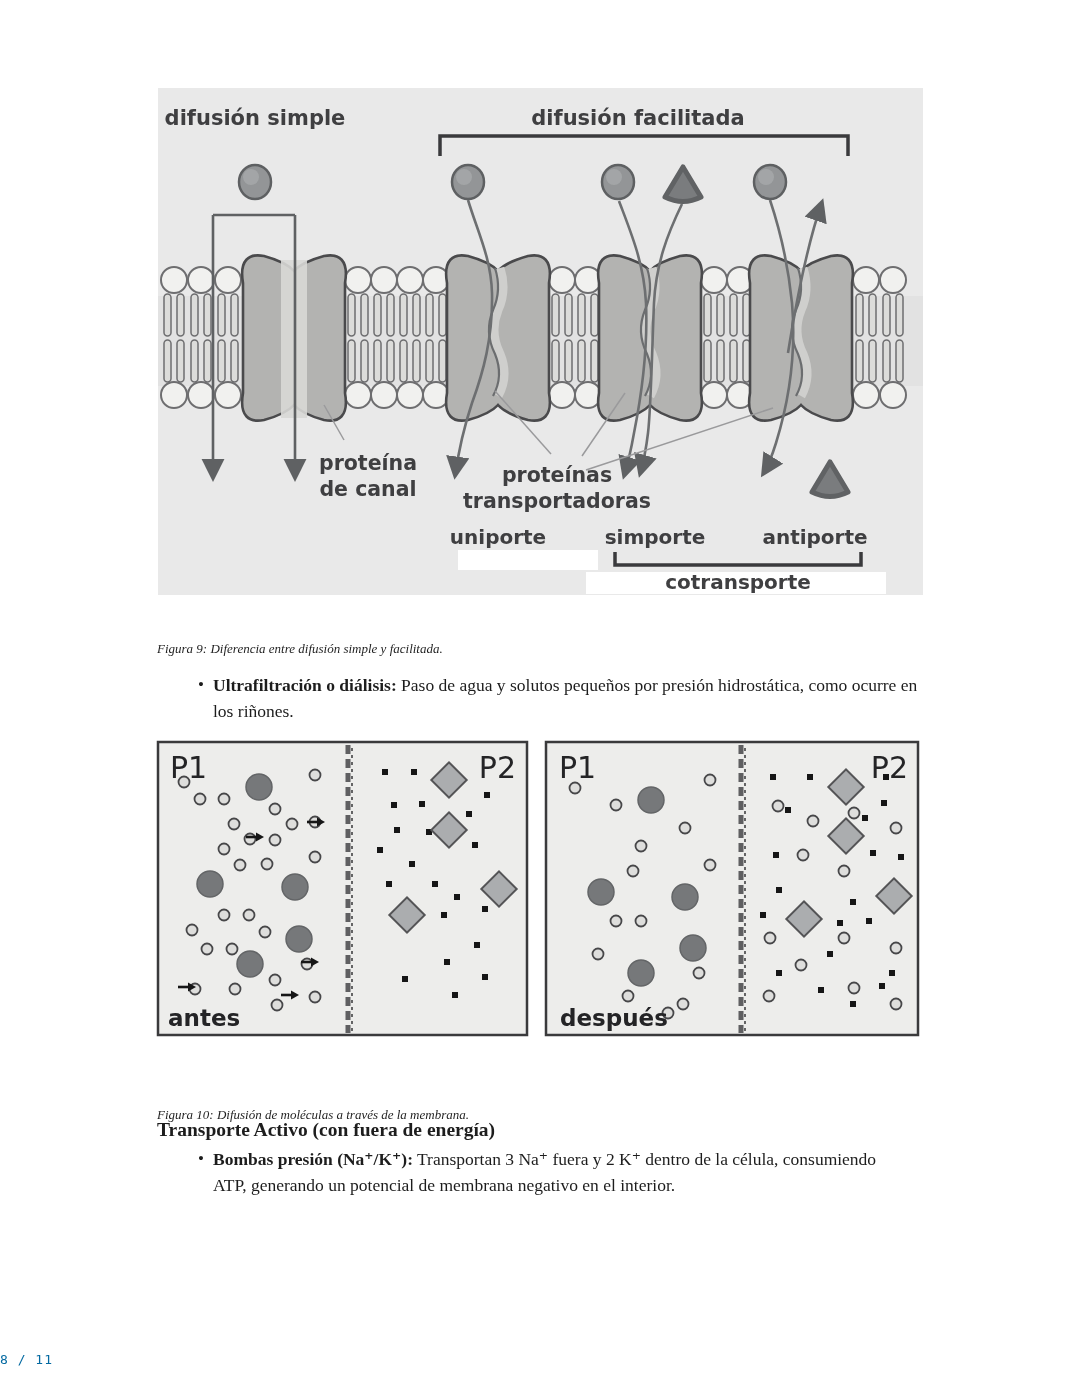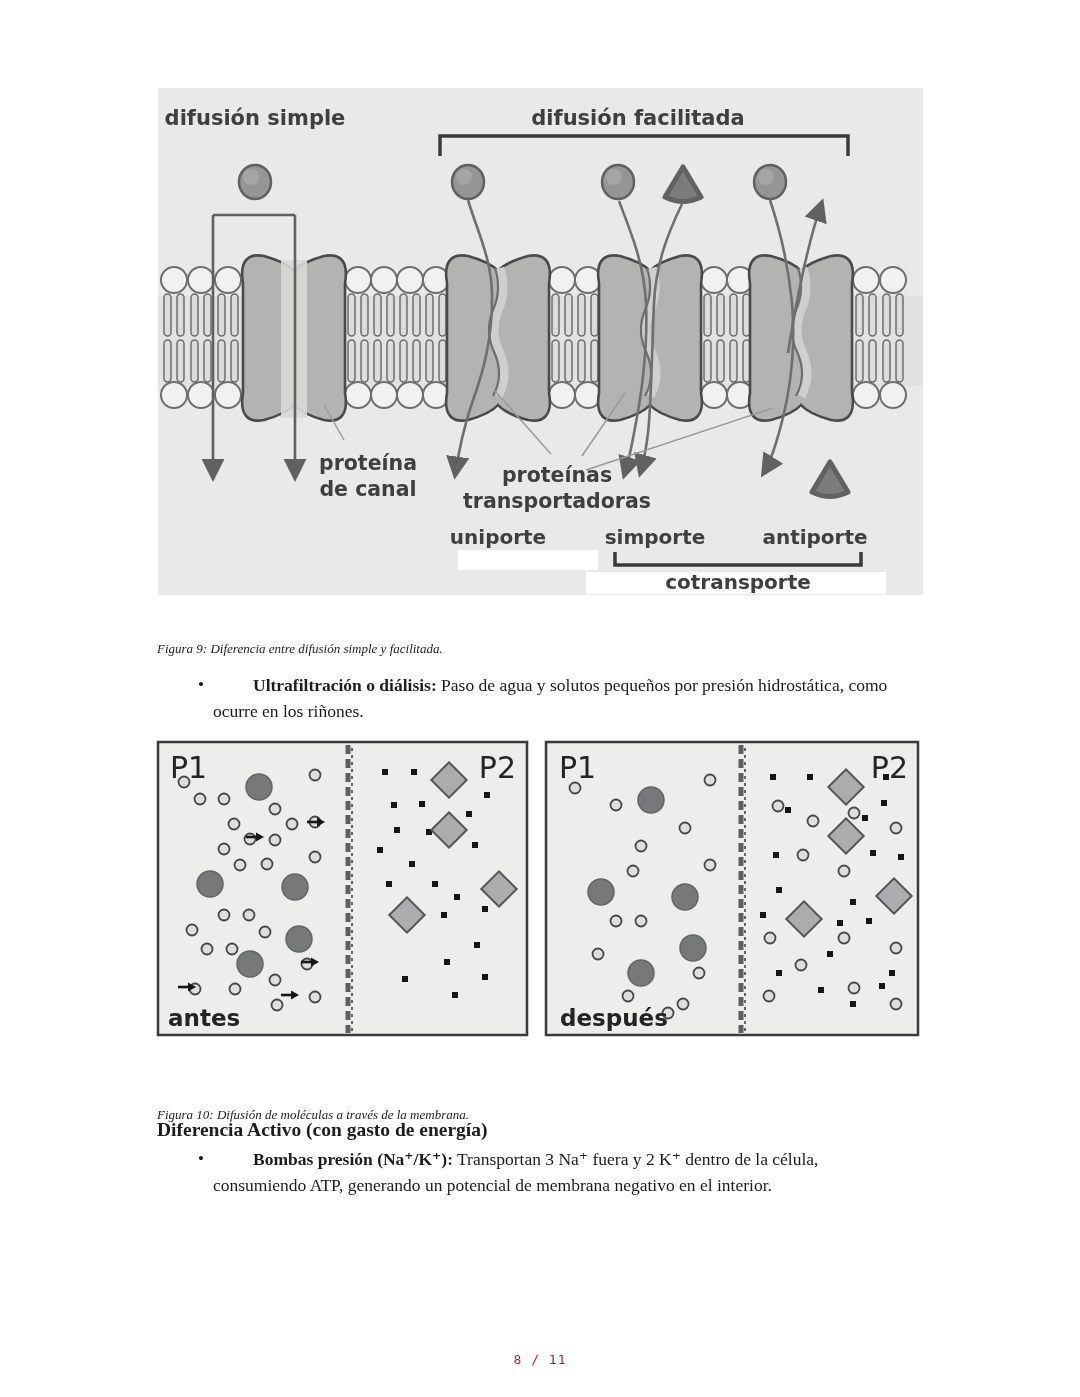--- a/index.html
+++ b/index.html
@@ -48,25 +48,25 @@
   .f10t.corner{font-size:30px;font-weight:500;}
   .f10t.state{font-size:23px;font-weight:700;}
 
   
   .caption{font-style:italic;font-size:13px;line-height:18px;color:#1f1f1f;}
   .bullet-row{display:flex;}
   .bullet-glyph{width:15px;font-size:17px;line-height:26px;}
   .body-text{font-size:17.5px;line-height:26px;}
   .b1{width:716px;}
   .b2{width:684px;}
-  .lead{font-weight:700;margin-left:40px;}
+  .lead{font-weight:700;}
   .heading{font-size:19.5px;line-height:24px;font-weight:700;}
-  .footer{left:0;top:1352px;width:1080px;text-align:center;
+  .footer{left:0;top:1352px;width:1080px;
     font-family:"DejaVu Sans Mono","Liberation Mono",monospace;
-    font-size:13px;color:#be185d;letter-spacing:1px;}
+    font-size:13px;color:#0369a1;letter-spacing:1px;}
 </style>
 </head>
 <body>
 
 <svg id="fig9" class="abs" viewBox="0 0 765 507">
   <defs>
     <marker id="mA" markerWidth="10" markerHeight="10" refX="7.5" refY="4.5" orient="auto">
       <path d="M0,0 L9,4.5 L0,9 Z" fill="#5f6163"></path>
     </marker>
     <g id="lip">
@@ -340,20 +340,20 @@
         <use href="#dia" x="654" y="179"></use>
     </g>
     <text class="f10t corner" x="409" y="38">P1</text>
     <text class="f10t corner" x="758" y="38" text-anchor="end">P2</text>
     <text class="f10t state" x="410" y="286">después</text>
   </g>
 </svg>
 
 <div class="abs caption" style="left:157px;top:1076px;margin-top:30px;">Figura 10: Difusión de moléculas a través de la membrana.</div>
 
-<div class="abs heading" style="left:157px;top:1118px;">Diferencia Activo (con gasto de energía)</div>
+<div class="abs heading" style="left:157px;top:1118px;">Transporte Activo (con fuera de energía)</div>
 
 <div class="abs bullet-row" style="left:198px;top:1146px;">
   <span class="bullet-glyph">•</span>
   <div class="body-text b2"><span class="lead">Bombas presión (Na⁺/K⁺):</span><span> Transportan 3 Na⁺ fuera y 2 K⁺ dentro de la célula, consumiendo ATP, generando un potencial de membrana negativo en el interior.</span></div>
 </div>
 
 <div class="abs footer">8 / 11</div>
 
 </body></html>

